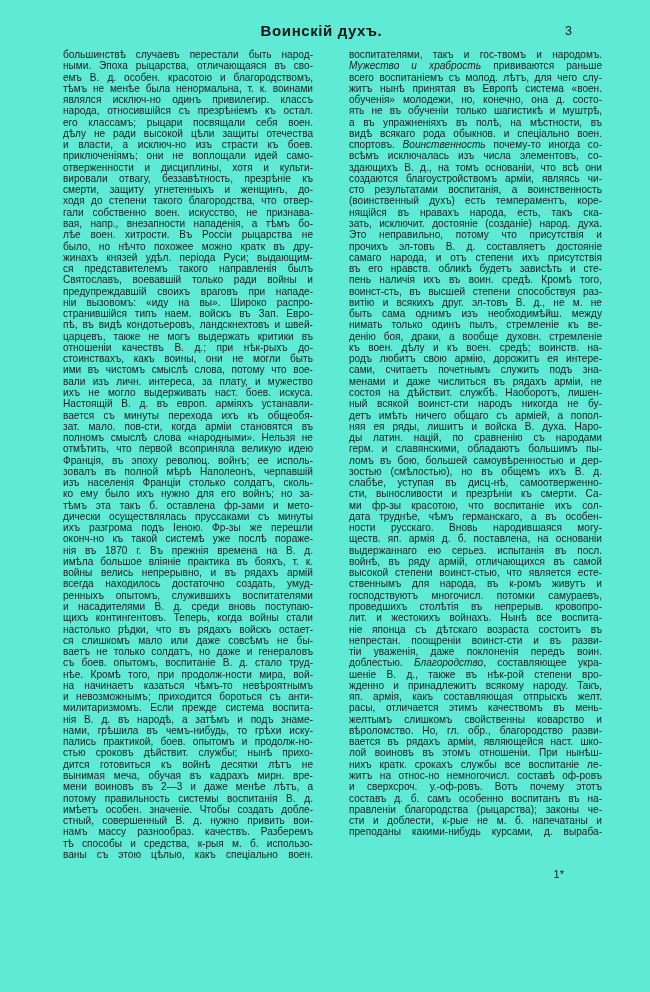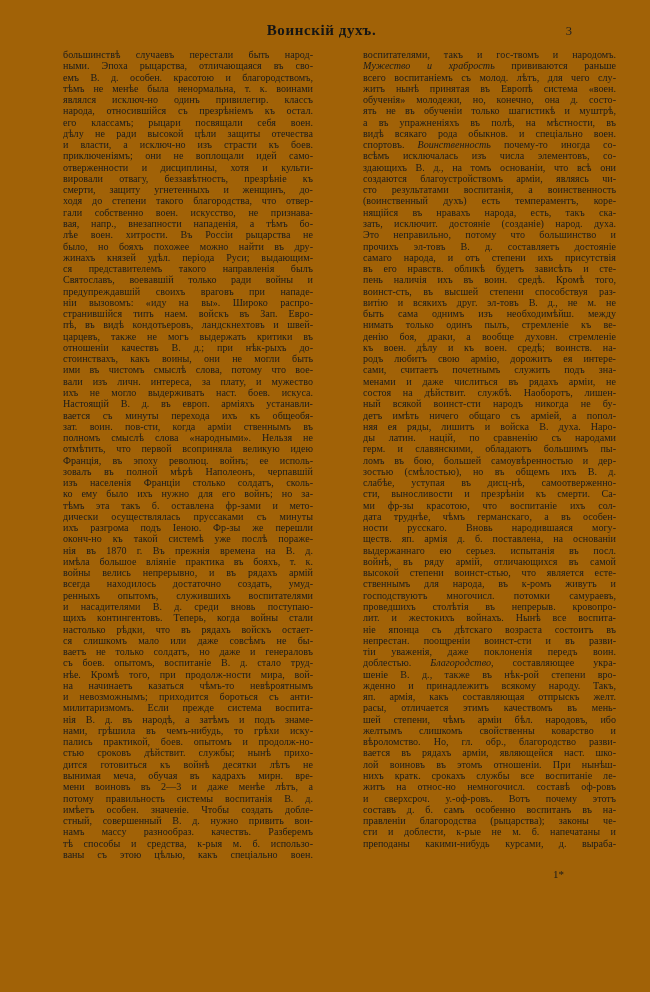--- a/index.html
+++ b/index.html
@@ -4,22 +4,22 @@
 <style>
   html, body {
     margin: 0;
     padding: 0;
     background: #e8e8e4;
   }
   .page {
     position: relative;
     width: 650px;
     height: 992px;
-    background: #a16207;
-    font-family: Liberation Serif, serif;
+    background: #5eead4;
+    font-family: Liberation Sans, sans-serif;
     color: #1b1b1b;
     overflow: hidden;
   }
   .header-row {
     position: absolute;
     top: 22px;
     left: 63px;
     width: 517px;
     height: 20px;
   }
@@ -39,21 +39,20 @@
     right: 8px;
     font-size: 12.5px;
     color: #222;
   }
   .columns {
     position: absolute;
     top: 49px;
     left: 63px;
     width: 517px;
     display: flex;
-    gap: 14px;
   }
   .col {
     width: 250px;
     flex: 0 0 250px;
   }
   .col.right {
     flex: 0 0 253px;
     width: 253px;
     margin-left: 36px;
   }
@@ -105,37 +104,37 @@
         <div class="line">дѣлу не ради высокой цѣли защиты отечества</div>
         <div class="line">и власти, а исключ-но изъ страсти къ боев.</div>
         <div class="line">приключеніямъ; они не воплощали идей само-</div>
         <div class="line">отверженности и дисциплины, хотя и культи-</div>
         <div class="line">вировали отвагу, беззавѣтность, презрѣніе къ</div>
         <div class="line">смерти, защиту угнетенныхъ и женщинъ, до-</div>
         <div class="line">ходя до степени такого благородства, что отвер-</div>
         <div class="line">гали собственно воен. искусство, не признава-</div>
         <div class="line">вая, напр., внезапности нападенія, а тѣмъ бо-</div>
         <div class="line">лѣе воен. хитрости. Въ Россіи рыцарства не</div>
-        <div class="line">было, но бояхъ похожее можно найти въ дру-</div>
+        <div class="line">было, но нѣчто похожее можно кратк въ дру-</div>
         <div class="line">жинахъ князей удѣл. періода Руси; выдающим-</div>
         <div class="line">ся представителемъ такого направленія былъ</div>
         <div class="line">Святославъ, воевавшій только ради войны и</div>
         <div class="line">предупреждавшій своихъ враговъ при нападе-</div>
         <div class="line">ніи вызовомъ: «иду на вы». Широко распро-</div>
         <div class="line">странившійся типъ наем. войскъ въ Зап. Евро-</div>
         <div class="line">пѣ, въ видѣ кондотьеровъ, ландскнехтовъ и швей-</div>
         <div class="line">царцевъ, также не могъ выдержать критики въ</div>
         <div class="line">отношеніи качествъ В. д.; при нѣк-рыхъ до-</div>
         <div class="line">стоинствахъ, какъ воины, они не могли быть</div>
         <div class="line">ими въ чистомъ смыслѣ слова, потому что вое-</div>
         <div class="line">вали изъ личн. интереса, за плату, и мужество</div>
         <div class="line">ихъ не могло выдерживать наст. боев. искуса.</div>
         <div class="line">Настоящій В. д. въ европ. арміяхъ устанавли-</div>
         <div class="line">вается съ минуты перехода ихъ къ общеобя-</div>
-        <div class="line">зат. воин. пов-сти, когда арміи ственнымъ въ</div>
+        <div class="line">зат. мало. пов-сти, когда арміи становятся въ</div>
         <div class="line">полномъ смыслѣ слова «народными». Нельзя не</div>
         <div class="line">отмѣтить, что первой всоприняла великую идею</div>
         <div class="line">Франція, въ эпоху революц. войнъ; ее исполь-</div>
         <div class="line">зовалъ въ полной мѣрѣ Наполеонъ, черпавшій</div>
         <div class="line">изъ населенія Франціи столько солдатъ, сколь-</div>
         <div class="line">ко ему было ихъ нужно для его войнъ; но за-</div>
         <div class="line">тѣмъ эта такъ б. оставлена фр-зами и мето-</div>
         <div class="line">дически осуществлялась пруссаками съ минуты</div>
         <div class="line">ихъ разгрома подъ Іеною. Фр-зы же перешли</div>
         <div class="line">оконч-но къ такой системѣ уже послѣ пораже-</div>
@@ -178,21 +177,21 @@
         <div class="line">а въ упражненіяхъ въ полѣ, на мѣстности, въ</div>
         <div class="line">видѣ всякаго рода обыкнов. и спеціально воен.</div>
         <div class="line">спортовъ. <i>Воинственность</i> почему-то иногда со-</div>
         <div class="line">всѣмъ исключалась изъ числа элементовъ, со-</div>
         <div class="line">здающихъ В. д., на томъ основаніи, что всѣ они</div>
         <div class="line">создаются благоустройствомъ арміи, являясь чи-</div>
         <div class="line">сто результатами воспитанія, а воинственность</div>
         <div class="line">(воинственный духъ) есть темпераментъ, коре-</div>
         <div class="line">нящійся въ нравахъ народа, есть, такъ ска-</div>
         <div class="line">зать, исключит. достояніе (созданіе) народ. духа.</div>
-        <div class="line">Это неправильно, потому что большинство и</div>
+        <div class="line">Это неправильно, потому что присутствія и</div>
         <div class="line">прочихъ эл-товъ В. д. составляетъ достояніе</div>
         <div class="line">самаго народа, и отъ степени ихъ присутствія</div>
         <div class="line">въ его нравств. обликѣ будетъ зависѣть и сте-</div>
         <div class="line">пень наличія ихъ въ воин. средѣ. Кромѣ того,</div>
         <div class="line">воинст-сть, въ высшей степени способствуя раз-</div>
         <div class="line">витію и всякихъ друг. эл-товъ В. д., не м. не</div>
         <div class="line">быть сама однимъ изъ необходимѣйш. между</div>
         <div class="line">нимать только одинъ пылъ, стремленіе къ ве-</div>
         <div class="line">денію боя, драки, а вообще духовн. стремленіе</div>
         <div class="line">къ воен. дѣлу и къ воен. средѣ; воинств. на-</div>
@@ -221,21 +220,20 @@
         <div class="line">проведшихъ столѣтія въ непрерыв. кровопро-</div>
         <div class="line">лит. и жестокихъ войнахъ. Нынѣ все воспита-</div>
         <div class="line">ніе японца съ дѣтскаго возраста состоитъ въ</div>
         <div class="line">непрестан. поощреніи воинст-сти и въ разви-</div>
         <div class="line">тіи уваженія, даже поклоненія передъ воин.</div>
         <div class="line">доблестью. <i>Благородство</i>, составляющее укра-</div>
         <div class="line">шеніе В. д., также въ нѣк-рой степени вро-</div>
         <div class="line">жденно и принадлежитъ всякому народу. Такъ,</div>
         <div class="line">яп. армія, какъ составляющая отпрыскъ желт.</div>
         <div class="line">расы, отличается этимъ качествомъ въ мень-</div>
-        <div class="line">шей степени, чѣмъ арміи бѣл. народовъ, ибо</div>
         <div class="line">желтымъ слишкомъ свойственны коварство и</div>
         <div class="line">вѣроломство. Но, гл. обр., благородство разви-</div>
         <div class="line">вается въ рядахъ арміи, являющейся наст. шко-</div>
         <div class="line">лой воиновъ въ этомъ отношеніи. При нынѣш-</div>
         <div class="line">нихъ кратк. срокахъ службы все воспитаніе ле-</div>
         <div class="line">житъ на относ-но немногочисл. составѣ оф-ровъ</div>
         <div class="line">и сверхсроч. у.-оф-ровъ. Вотъ почему этотъ</div>
         <div class="line">составъ д. б. самъ особенно воспитанъ въ на-</div>
         <div class="line">правленіи благородства (рыцарства); законы че-</div>
         <div class="line">сти и доблести, к-рые не м. б. напечатаны и</div>

